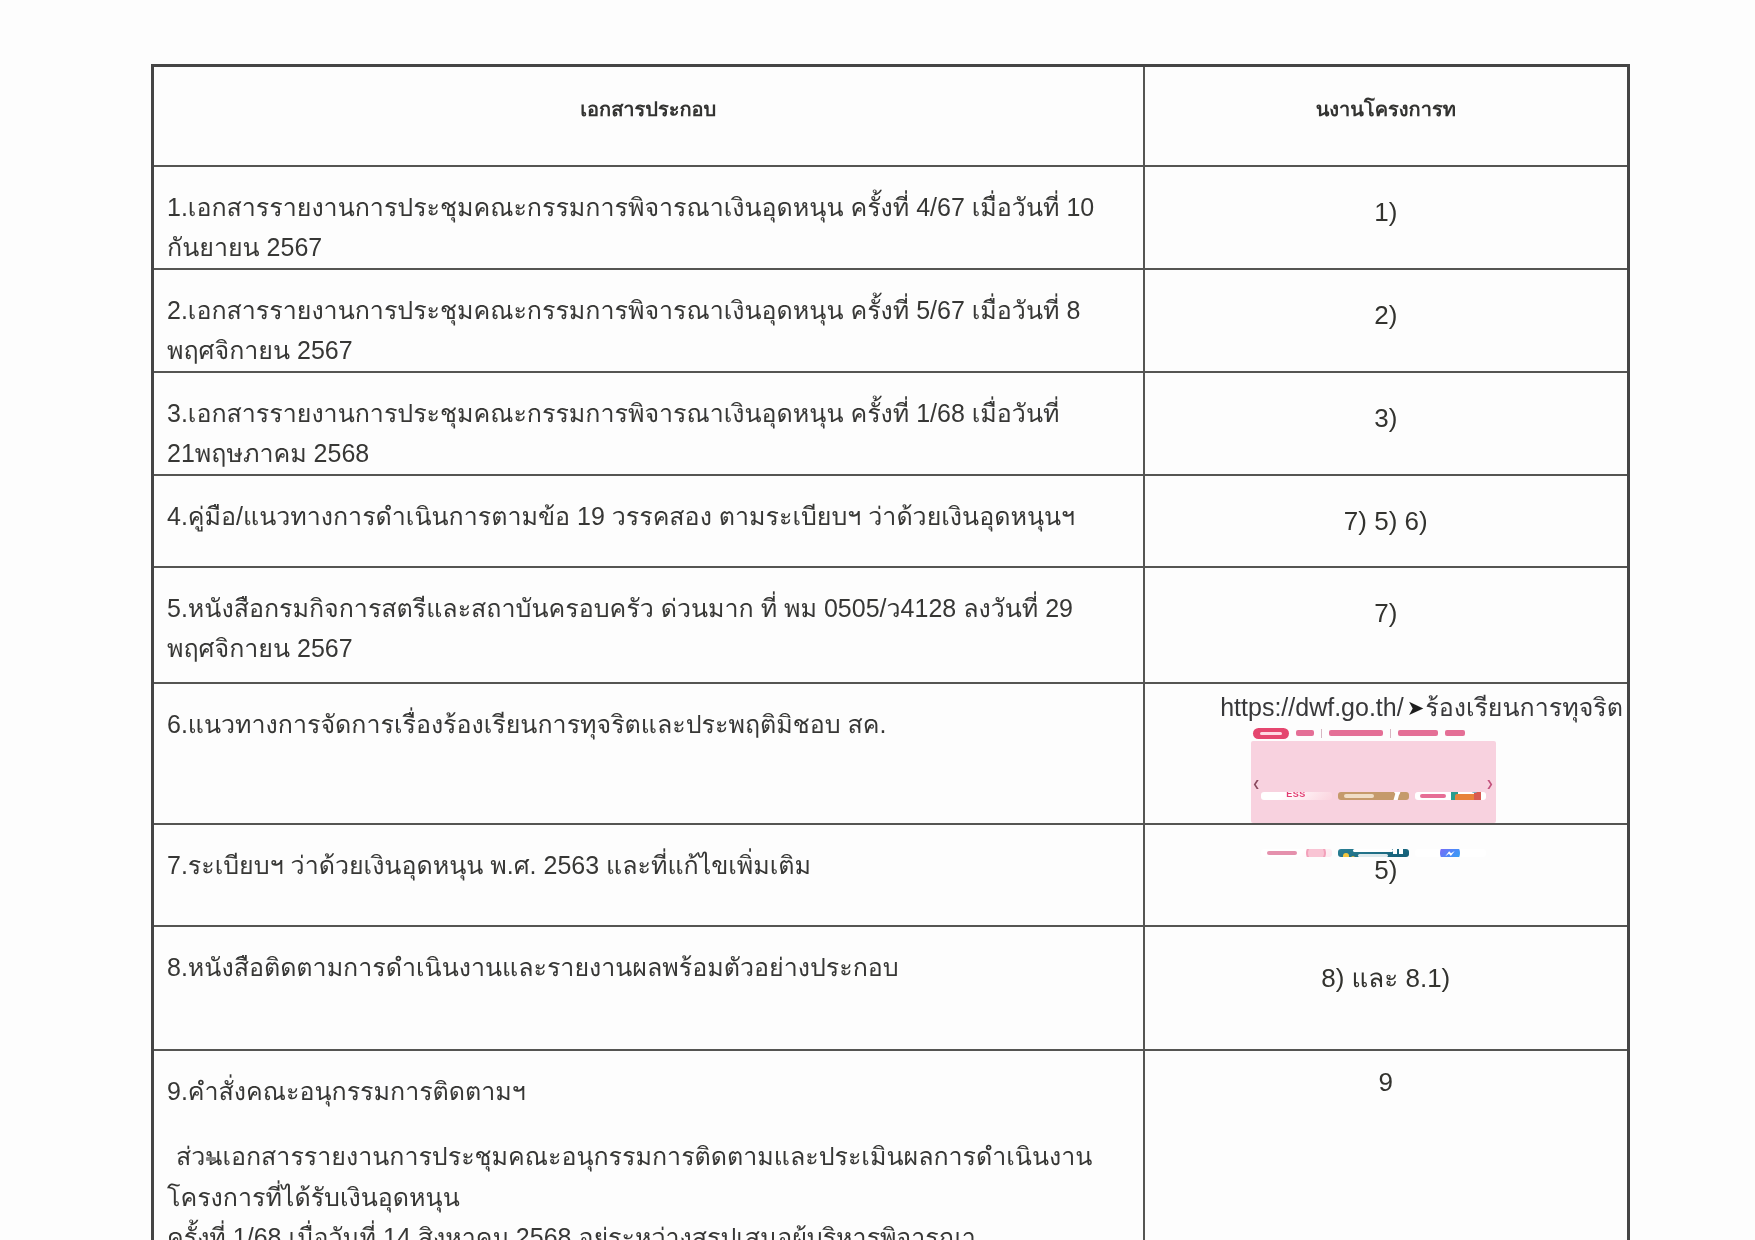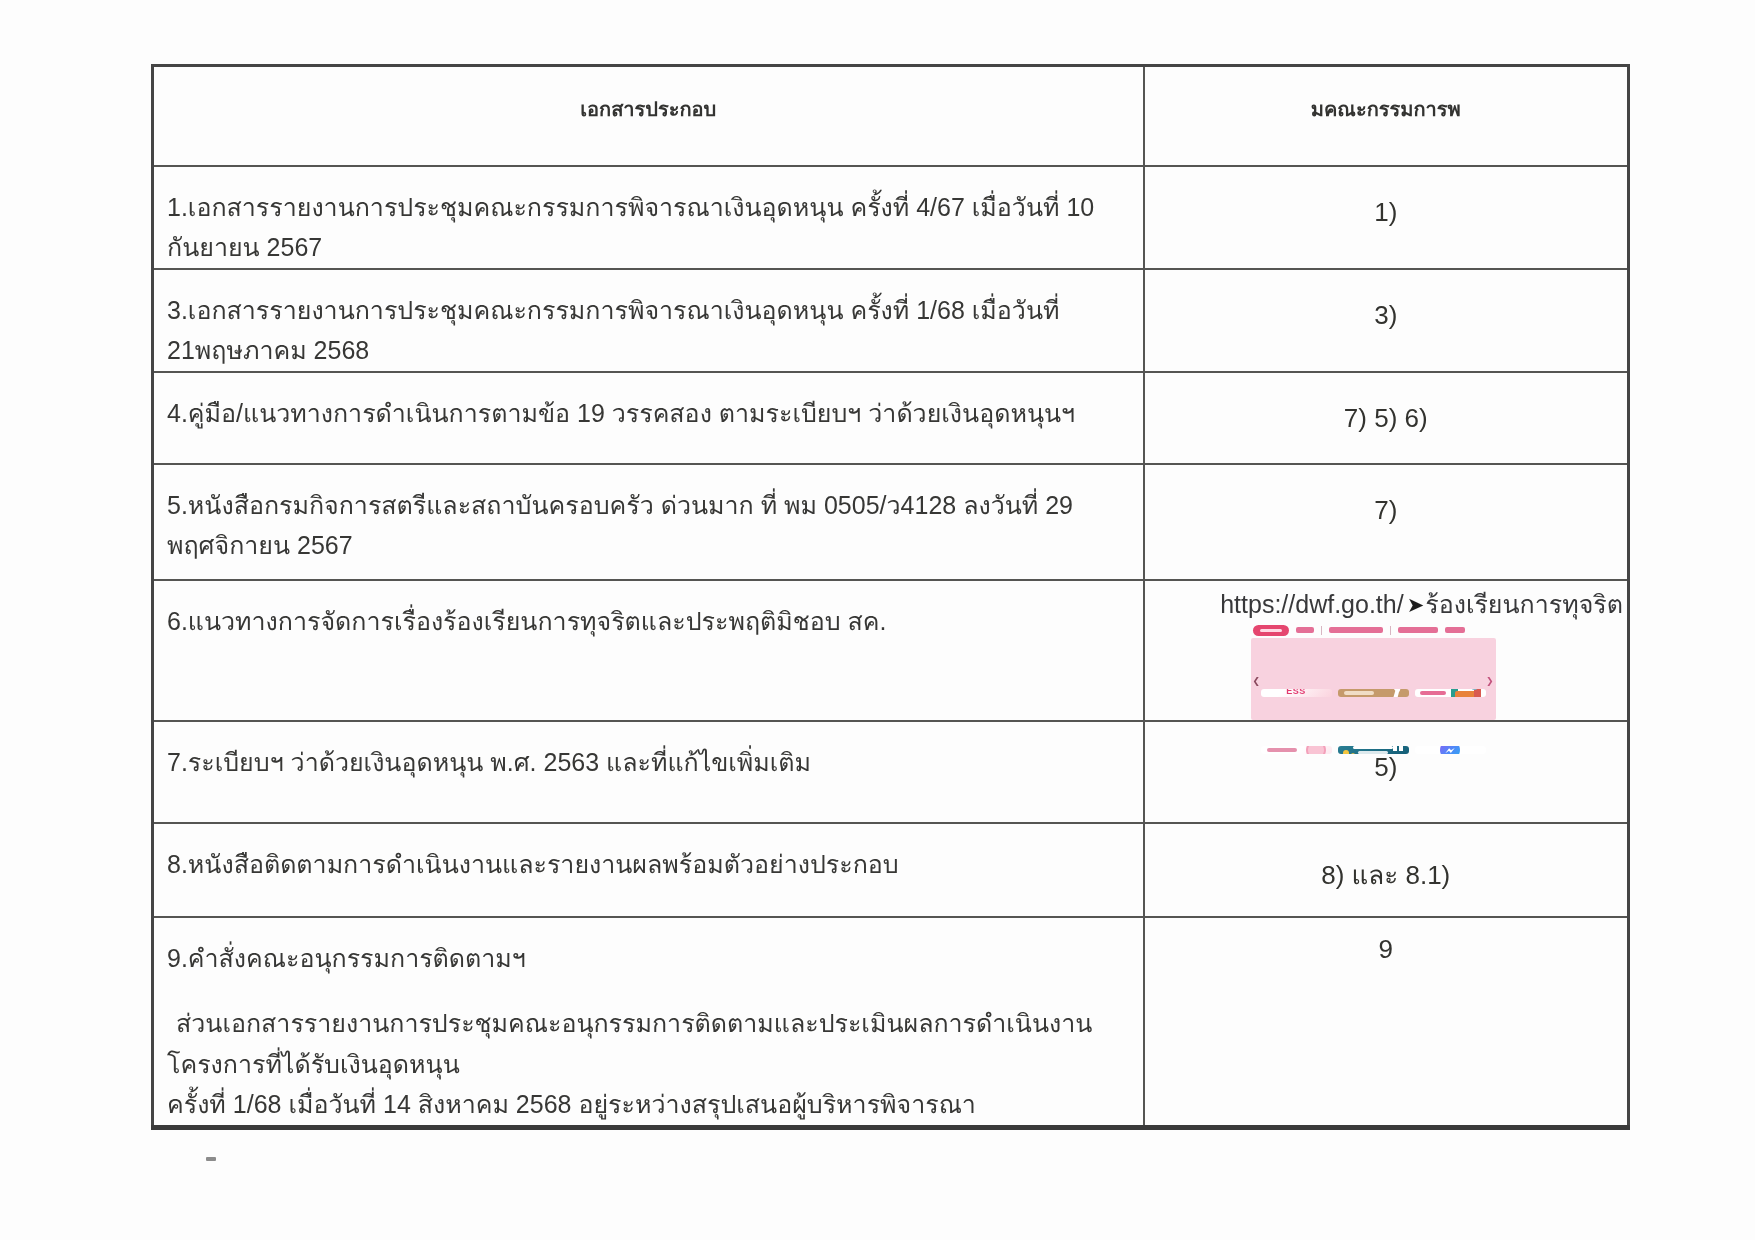--- a/index.html
+++ b/index.html
@@ -100,28 +100,32 @@
 
   <table class="doc-table">
     <colgroup>
         <col class="c1">
         <col class="c2">
       </colgroup>
 
     <tbody>
         <tr style="height:100px;">
       <th>เอกสารประกอบ</th>
-      <th>มคณะกรรมการพ</th>
+      <th>นงานโครงการท</th>
     </tr>
 
     <tr style="height:102px;">
       <td class="doc">1.เอกสารรายงานการประชุมคณะกรรมการพิจารณาเงินอุดหนุน ครั้งที่ 4/67 เมื่อวันที่ 10 กันยายน 2567</td>
       <td class="num">1)</td>
     </tr>
 
+    <tr style="height:102px;">
+      <td class="doc">2.เอกสารรายงานการประชุมคณะกรรมการพิจารณาเงินอุดหนุน ครั้งที่ 5/67 เมื่อวันที่ 8 พฤศจิกายน 2567</td>
+      <td class="num">2)</td>
+    </tr>
 
     <tr style="height:102px;">
       <td class="doc">3.เอกสารรายงานการประชุมคณะกรรมการพิจารณาเงินอุดหนุน ครั้งที่ 1/68 เมื่อวันที่ 21พฤษภาคม 2568</td>
       <td class="num">3)</td>
     </tr>
 
     <tr style="height:92px;">
       <td class="doc">4.คู่มือ/แนวทางการดำเนินการตามข้อ 19 วรรคสอง ตามระเบียบฯ ว่าด้วยเงินอุดหนุนฯ</td>
       <td class="num">7) 5) 6)</td>
     </tr>
@@ -209,21 +213,21 @@
           </div>
         </div>
       </td>
     </tr>
 
     <tr style="height:102px;">
       <td class="doc">7.ระเบียบฯ ว่าด้วยเงินอุดหนุน พ.ศ. 2563 และที่แก้ไขเพิ่มเติม</td>
       <td class="num">5)</td>
     </tr>
 
-    <tr style="height:94px;">
+    <tr style="height:124px;">
       <td class="doc">8.หนังสือติดตามการดำเนินงานและรายงานผลพร้อมตัวอย่างประกอบ</td>
       <td class="num">8) และ 8.1)</td>
     </tr>
 
     <tr style="height:126px;">
       <td class="doc">
         <div>9.คำสั่งคณะอนุกรรมการติดตามฯ</div>
         <div class="indent2">ส่วนเอกสารรายงานการประชุมคณะอนุกรรมการติดตามและประเมินผลการดำเนินงานโครงการที่ได้รับเงินอุดหนุน</div>
         <div>ครั้งที่ 1/68 เมื่อวันที่ 14 สิงหาคม 2568 อยู่ระหว่างสรุปเสนอผู้บริหารพิจารณา</div>
       </td>

